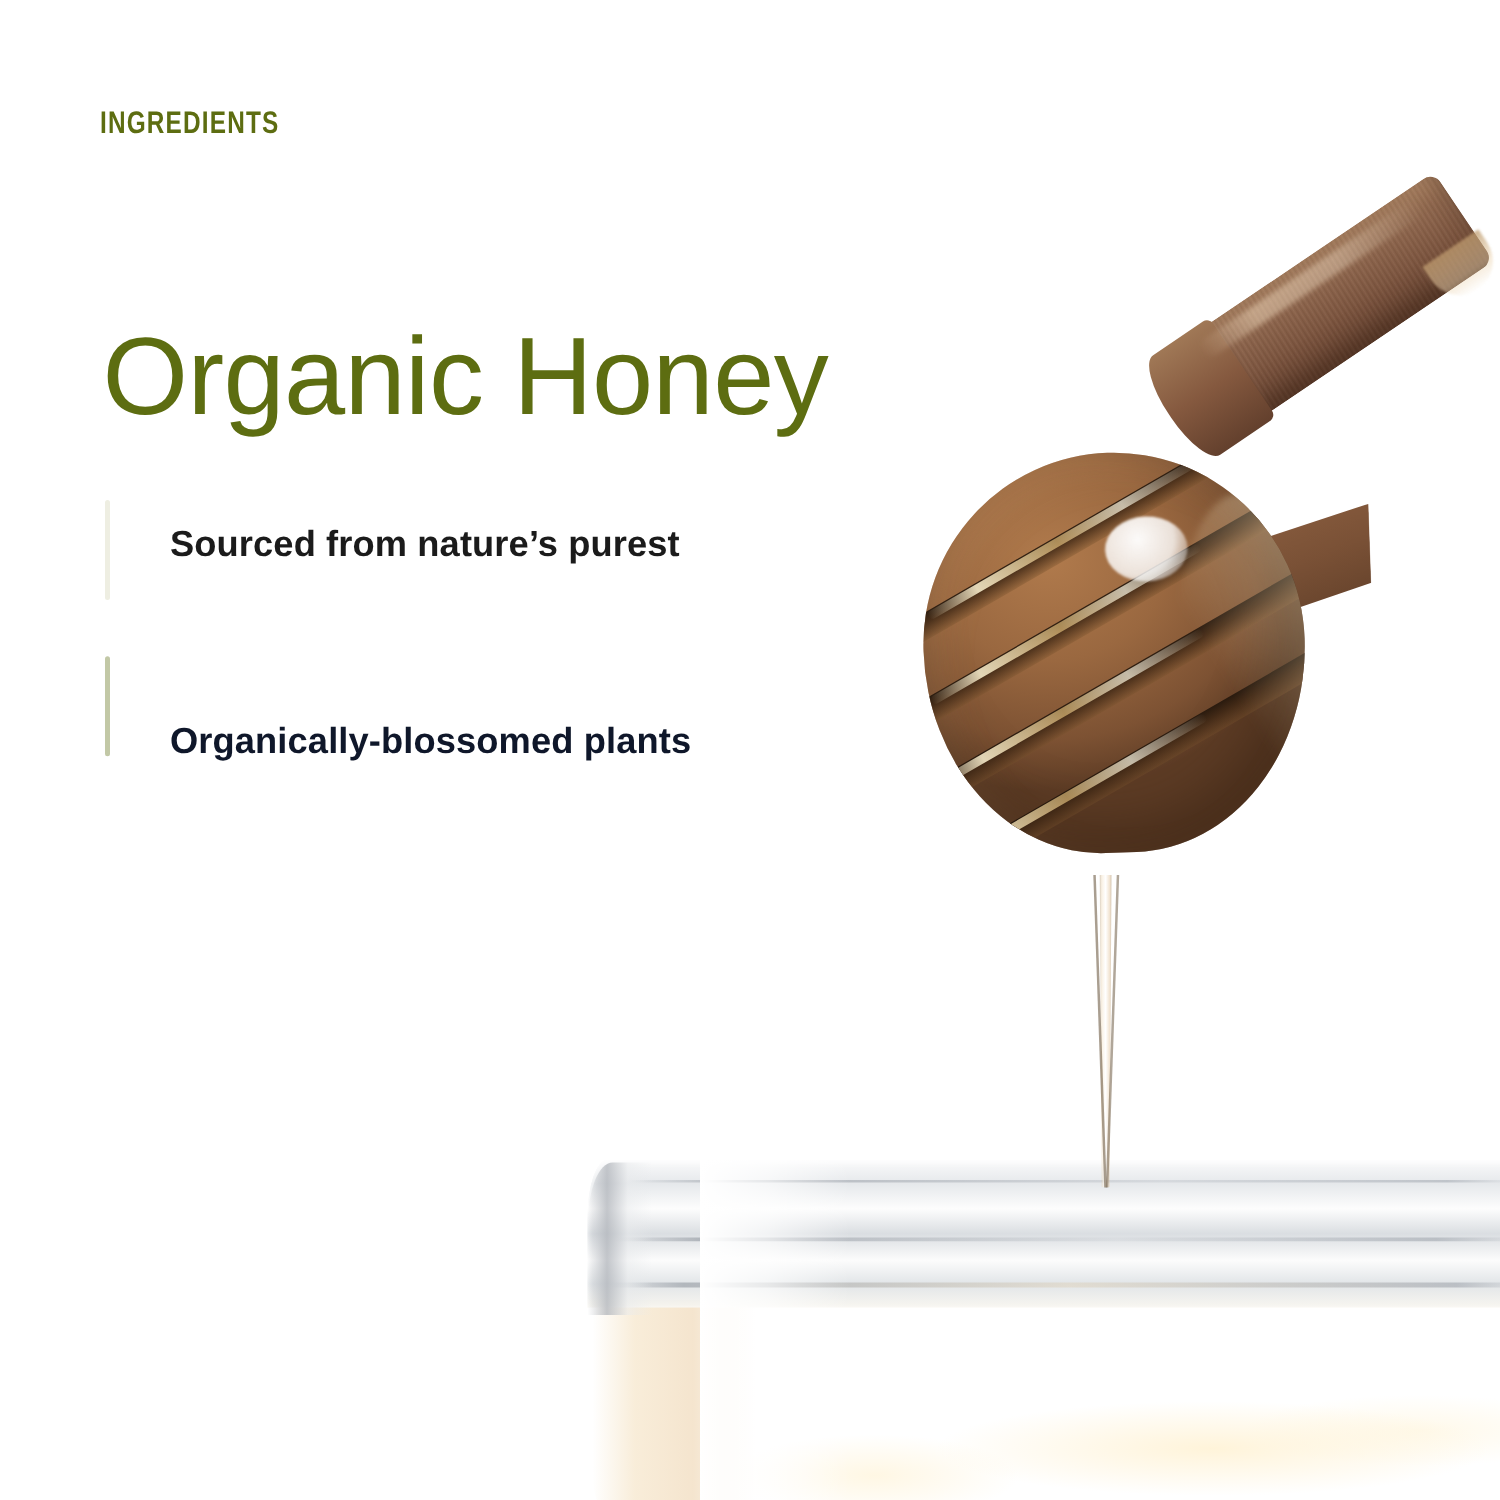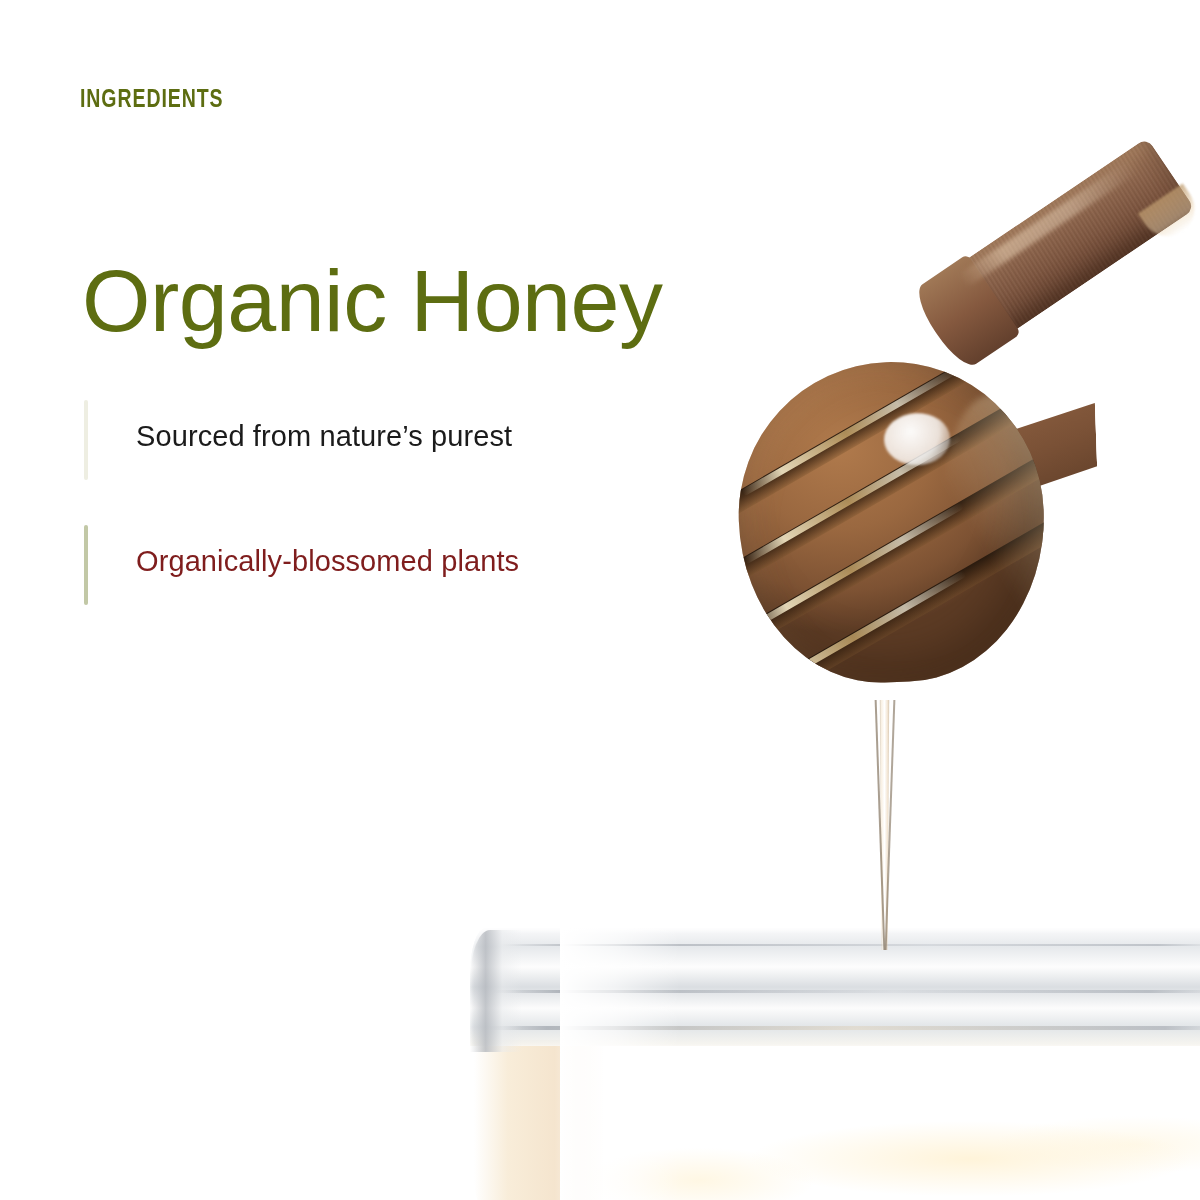--- a/index.html
+++ b/index.html
@@ -64,21 +64,21 @@
     width: 4px;
     height: 80px;
     border-radius: 2px;
   }
   .feature-label {
     position: absolute;
     left: 52px;
     top: 22px;
     font-family: "Liberation Sans", sans-serif;
     font-size: 29px;
-    font-weight: 400;
+    font-weight: 700;
     color: #1b1b1b;
     letter-spacing: 0.1px;
     white-space: nowrap;
   }
 
   
   .photo {
     position: absolute;
     inset: 0;
     pointer-events: none;
@@ -440,19 +440,19 @@
 
   <div class="features">
 
     <div class="feature">
       <div class="feature-rule" style="background:#eeeee2"></div>
       <div class="feature-label" style="color: rgb(27, 27, 27);">Sourced from nature’s purest</div>
     </div>
 
     <div class="feature">
       <div class="feature-rule" style="background:#c2c8a6"></div>
-      <div class="feature-label" style="color: #7f1d1d;">Organically-blossomed plants</div>
+      <div class="feature-label" style="color: #0f172a; margin-top: 32px;">Organically-blossomed plants</div>
     </div>
 
 
   </div>
 
 </div>
 
 </body></html>

